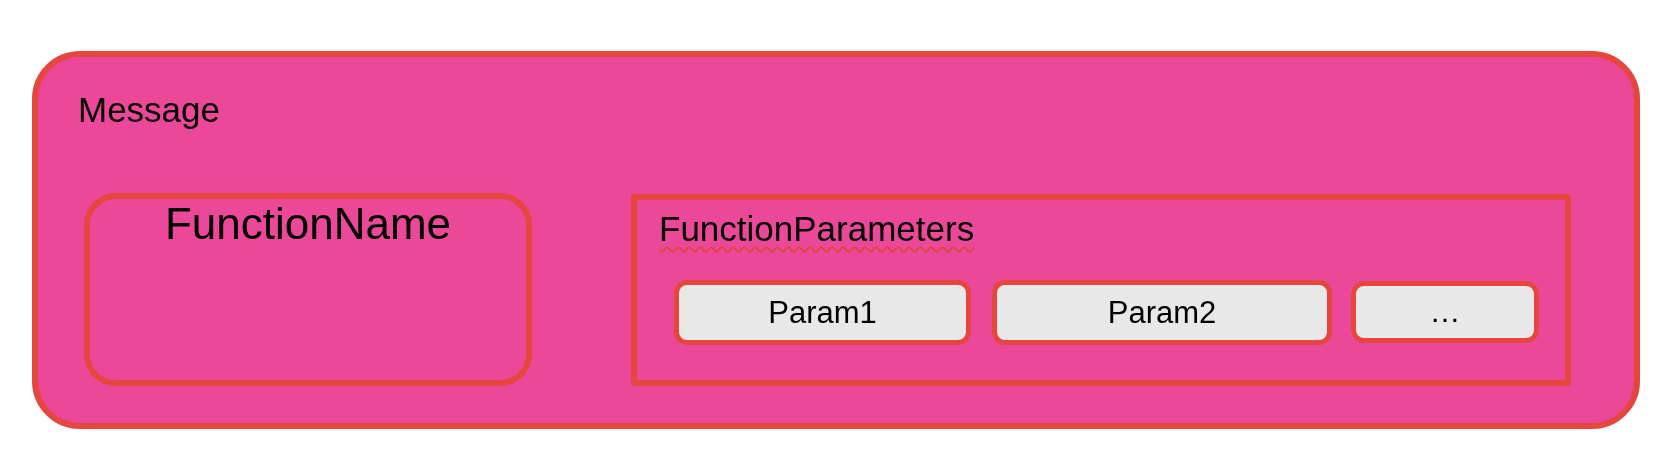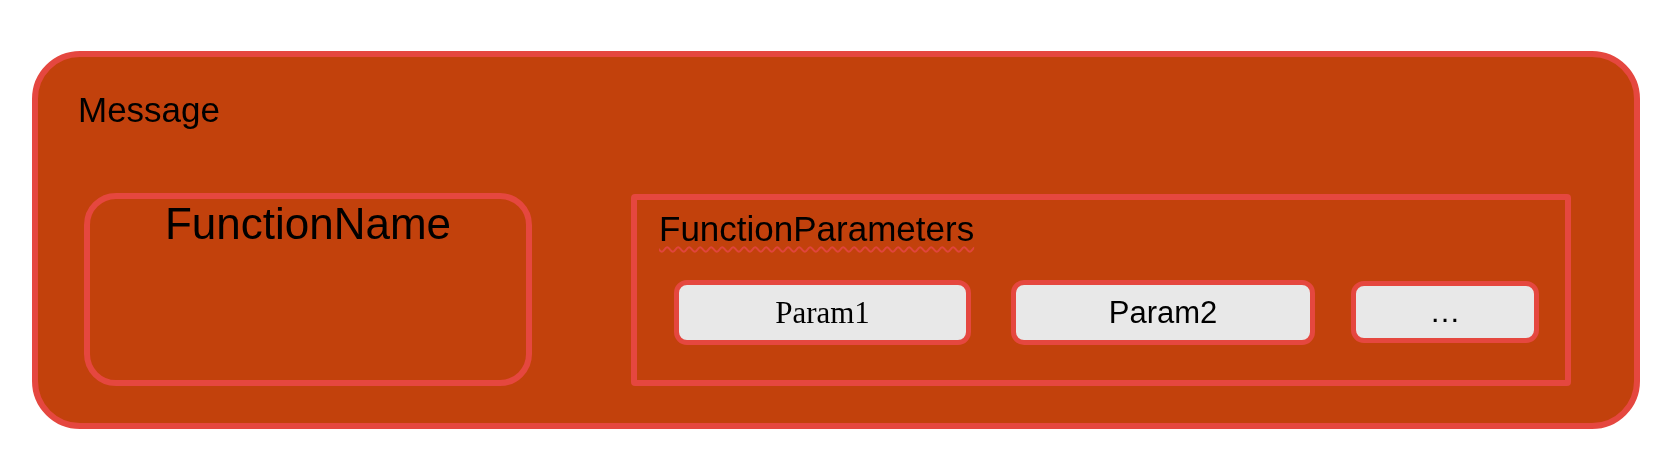--- a/index.html
+++ b/index.html
@@ -12,21 +12,21 @@
     position: relative;
     width: 1666px;
     height: 468px;
     background: #ffffff;
     overflow: hidden;
   }
   .rbox {
     position: absolute;
     box-sizing: border-box;
     border: 6px solid #e5473f;
-    background: #c2410c;
+    background: #ec4899;
   }
   .message-box {
     left: 32px;
     top: 51px;
     width: 1608px;
     height: 378px;
     border-radius: 48px;
   }
   .message-label {
     position: absolute;
@@ -80,22 +80,22 @@
     border: 5px solid #e5473f;
     background: #e8e8e8;
     border-radius: 13px;
     display: flex;
     align-items: center;
     justify-content: center;
     font-size: 31px;
     color: #000000;
     white-space: nowrap;
   }
-  .param-1 { left: 37px;  top: 80px; width: 297px; height: 65px; font-family: Liberation Serif, serif; }
-  .param-2 { left: 374px; top: 80px; width: 304px; height: 65px; }
+  .param-1 { left: 37px;  top: 80px; width: 297px; height: 65px; }
+  .param-2 { left: 355px; top: 80px; width: 340px; height: 65px; }
   .param-ellipsis { left: 714px; top: 81px; width: 188px; height: 62px; }
 </style>
 </head>
 <body>
 
 <div class="canvas">
 
   <div class="rbox message-box">
 
     <div class="message-label">Message</div>

